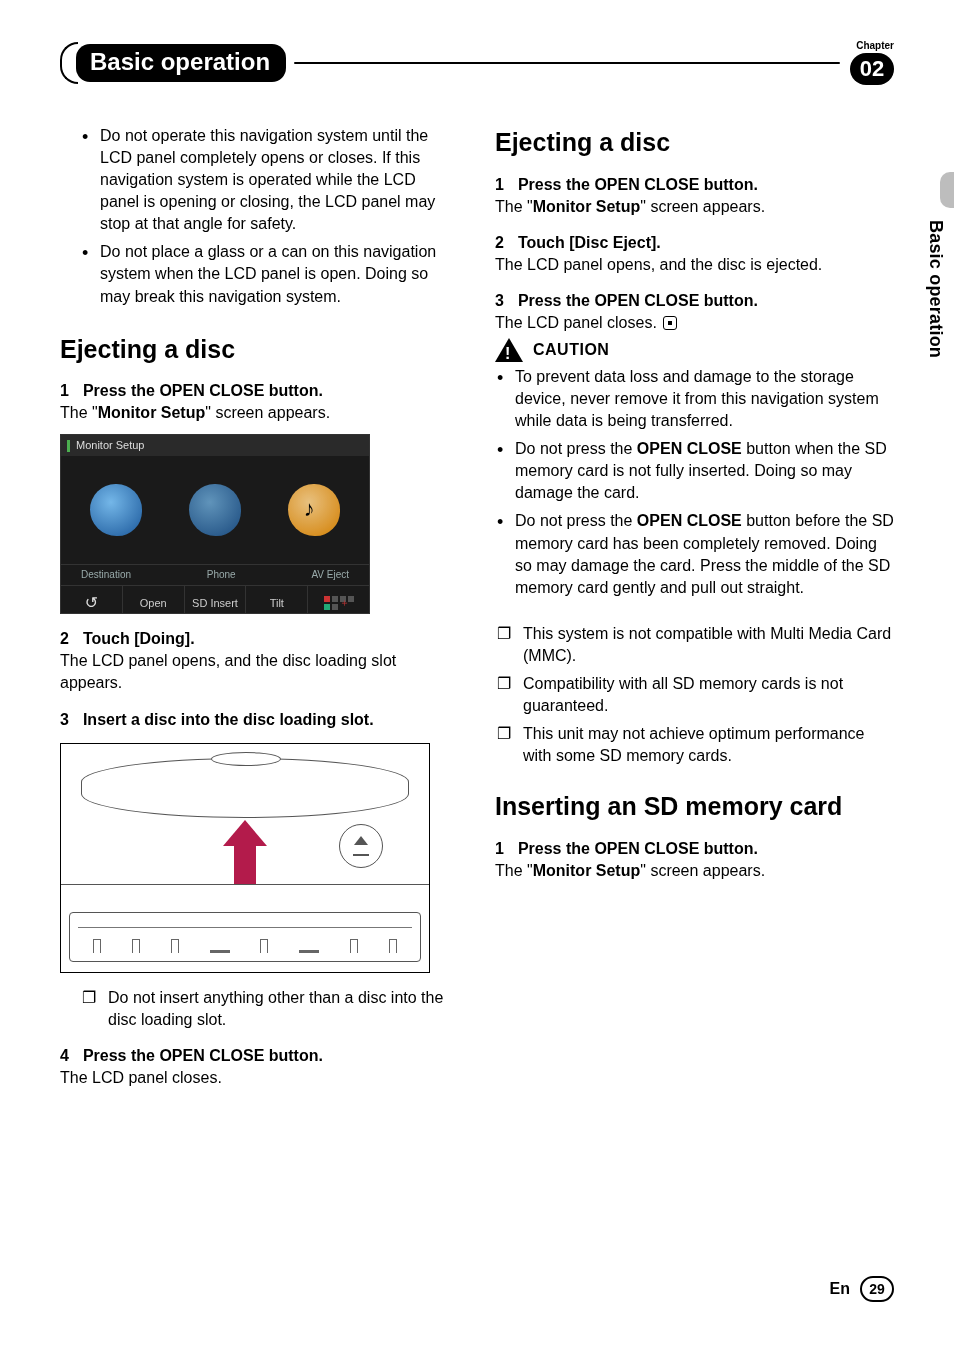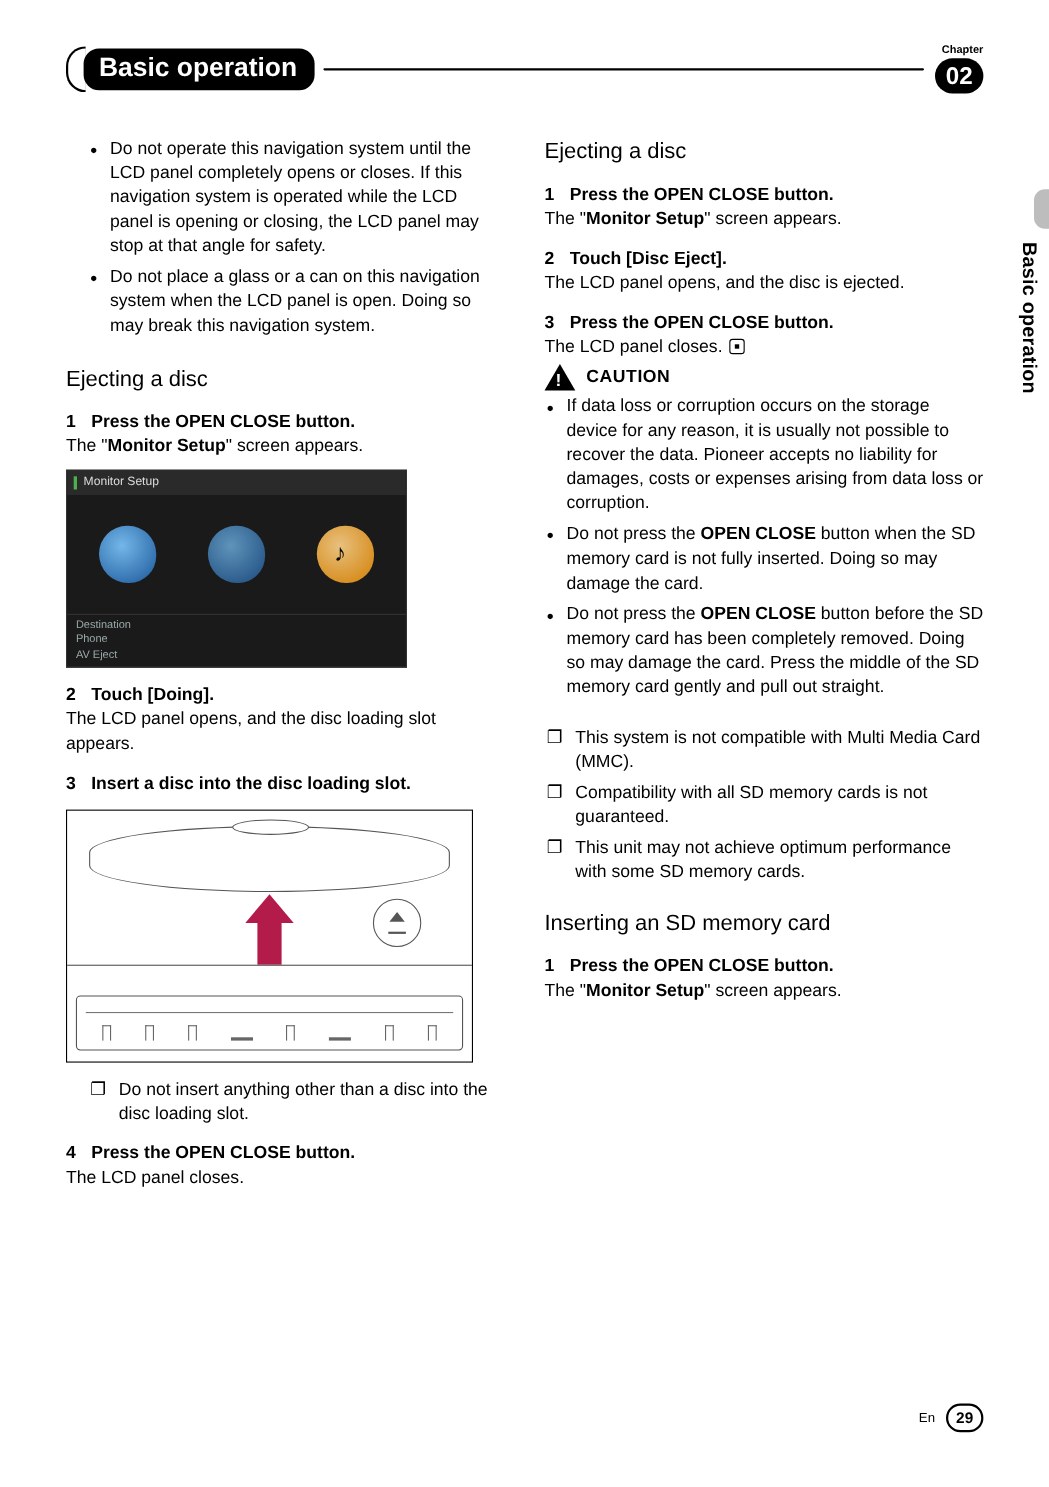--- a/index.html
+++ b/index.html
@@ -122,22 +122,22 @@
     font-size: 18px;
   }
   .col h2.section-heading-big {
     font-size: 24px;
     font-weight: 900;
     margin-bottom: 10px;
     font-family: "Arial Black", Arial, sans-serif;
     line-height: 1.15;
   }
   .col h3.section-heading {
-    font-size: 20px;
-    font-weight: 400;
+    font-size: 25px;
+    font-weight: 700;
     margin-bottom: 8px;
     font-family: "Arial Black", Arial, sans-serif;
   }
   .step-head {
     font-weight: bold;
     margin-top: 14px;
   }
   .step-num { margin-right: 14px; }
   .body-text { margin-top: 0; }
   .strong { font-weight: bold; }
@@ -194,24 +194,23 @@
   .blob.blue { background: radial-gradient(circle at 40% 35%, #7ec8ff, #1a5ea8); }
   .blob.orange { background: radial-gradient(circle at 40% 35%, #ffd38a, #e68a00); position:relative;}
   .blob.orange::after{
     content:"♪"; position:absolute; color:#000; font-size:22px; left:16px; top:10px;
   }
   .ss-row-label {
     font-size: 10px;
     color: #9aa;
     border-top: 1px solid #333;
     border-bottom: 1px solid #333;
-    padding: 3px 8px;
+    padding: 3px 20px;
     display: flex;
     justify-content: space-between;
-    flex-direction: column;
   }
   .ss-bottombar {
     display: flex;
     height: 34px;
     font-size: 11px;
   }
   .ss-btn {
     flex: 1;
     border-right: 1px solid #333;
     display: flex;
@@ -321,22 +320,22 @@
   
   .footer {
     position: absolute;
     bottom: 50px;
     right: 60px;
     display: flex;
     align-items: center;
     gap: 10px;
   }
   .lang {
-    font-weight: normal;
-    font-size: 12px;
+    font-weight: bold;
+    font-size: 16px;
   }
   .page-circle {
     border: 2px solid #000;
     border-radius: 50%;
     width: 34px; height: 26px;
     display:flex; align-items:center; justify-content:center;
     font-weight:bold;
     font-size: 14px;
     border-radius: 14px;
   }
@@ -478,21 +477,21 @@
         <span class="end-square"></span>
       </div>
 
 
       <div class="caution-row">
         <div class="warning-triangle"></div>
         <div class="caution-label">CAUTION</div>
       </div>
 
       <ul class="bullet-list" style="margin-left:2px">
-        <li>If data loss or corruption occurs on the storage device for any reason, it is usually not possible to recover the data. Pioneer accepts no liability for damages, costs or expenses arising from data loss or corruption.</li>
+        <li>To prevent data loss and damage to the storage device, never remove it from this navigation system while data is being transferred.</li>
         <li>Do not press the <span class="strong">OPEN CLOSE</span> button when the SD memory card is not fully inserted. Doing so may damage the card.</li>
         <li>Do not press the <span class="strong">OPEN CLOSE</span> button before the SD memory card has been completely removed. Doing so may damage the card. Press the middle of the SD memory card gently and pull out straight.</li>
       </ul>
 
       <ul class="checkbox-list" style="margin-left:2px; margin-top:16px">
         <li>This system is not compatible with Multi Media Card (MMC).</li>
         <li>Compatibility with all SD memory cards is not guaranteed.</li>
         <li>This unit may not achieve optimum performance with some SD memory cards.</li>
       </ul>
 

